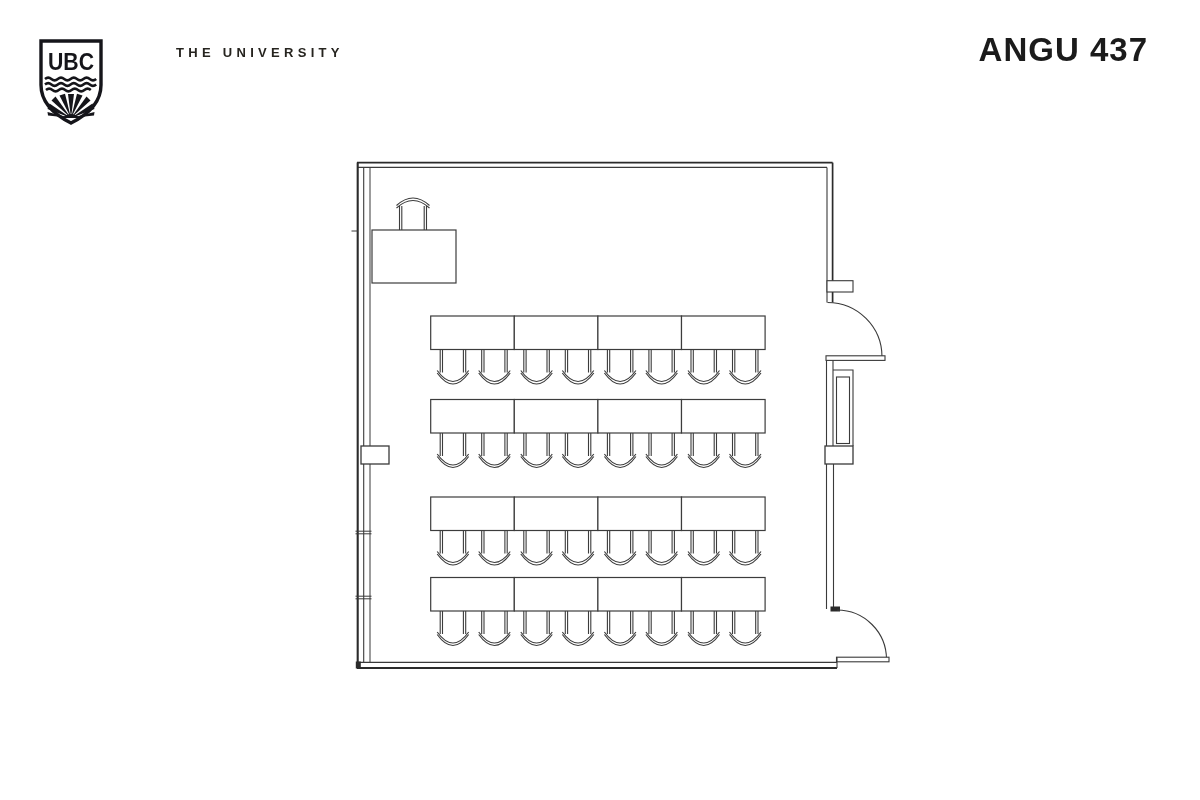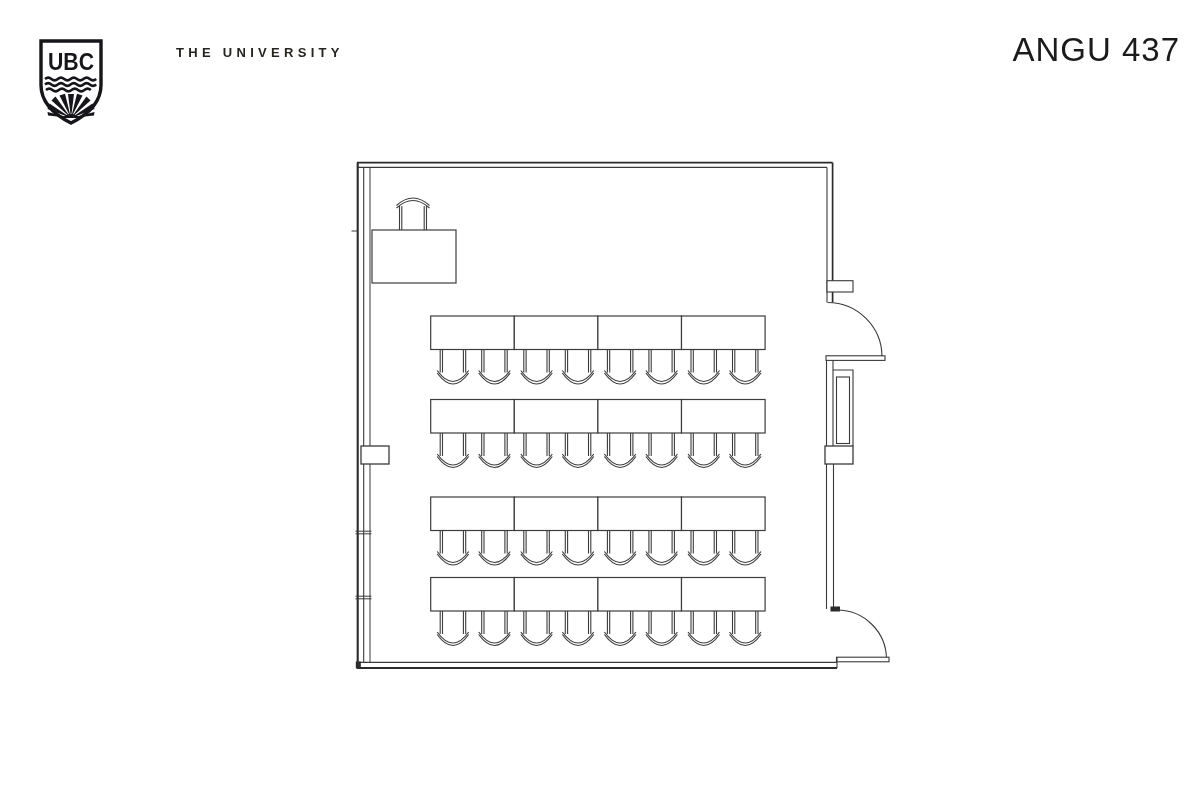--- a/index.html
+++ b/index.html
@@ -7,22 +7,22 @@
     width:1200px;height:800px;position:relative;overflow:hidden;
     font-family:"Liberation Sans", sans-serif;
   }
   .logo{position:absolute;left:39px;top:39px;width:64px;height:86px;}
   .wordmark{
     position:absolute;left:132px;top:37px;
     color:#26241f;font-weight:bold;font-size:13px;line-height:31.5px;
     letter-spacing:4.3px;white-space:pre;margin-left:44px;
   }
   .room-code{
-    position:absolute;right:20px;top:31px;
-    color:#1b1b1b;font-weight:normal;font-size:33px;letter-spacing:1px;
+    position:absolute;right:52px;top:31px;
+    color:#1b1b1b;font-weight:bold;font-size:33px;letter-spacing:1px;
   }
   .plan{position:absolute;left:0;top:0;width:1200px;height:800px;}
   .wall{stroke:#3a3a3a;fill:none;}
   .wall-heavy{stroke:#2b2b2b;fill:none;}
   .furn{stroke:#3c3c3c;fill:#ffffff;}
   .furn-line{stroke:#3c3c3c;fill:none;}
 </style>
 </head>
 <body>
 

